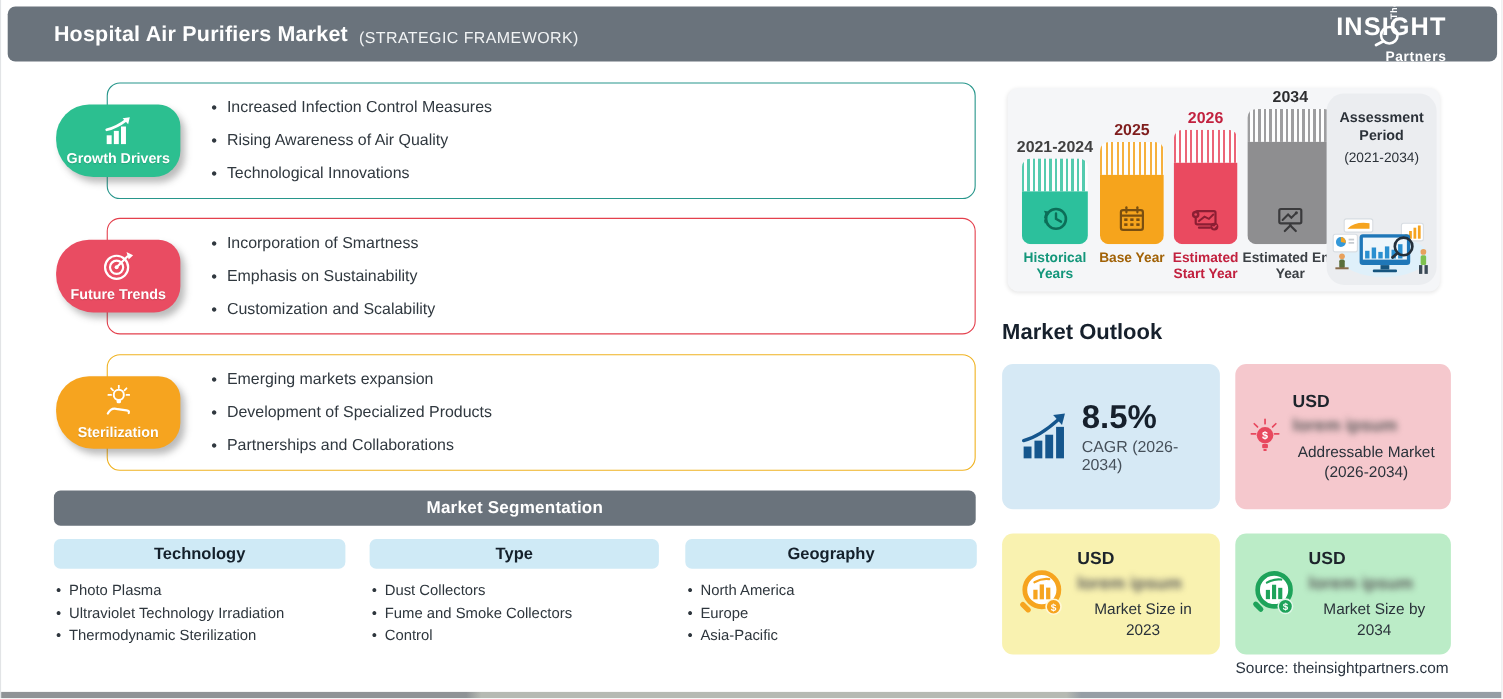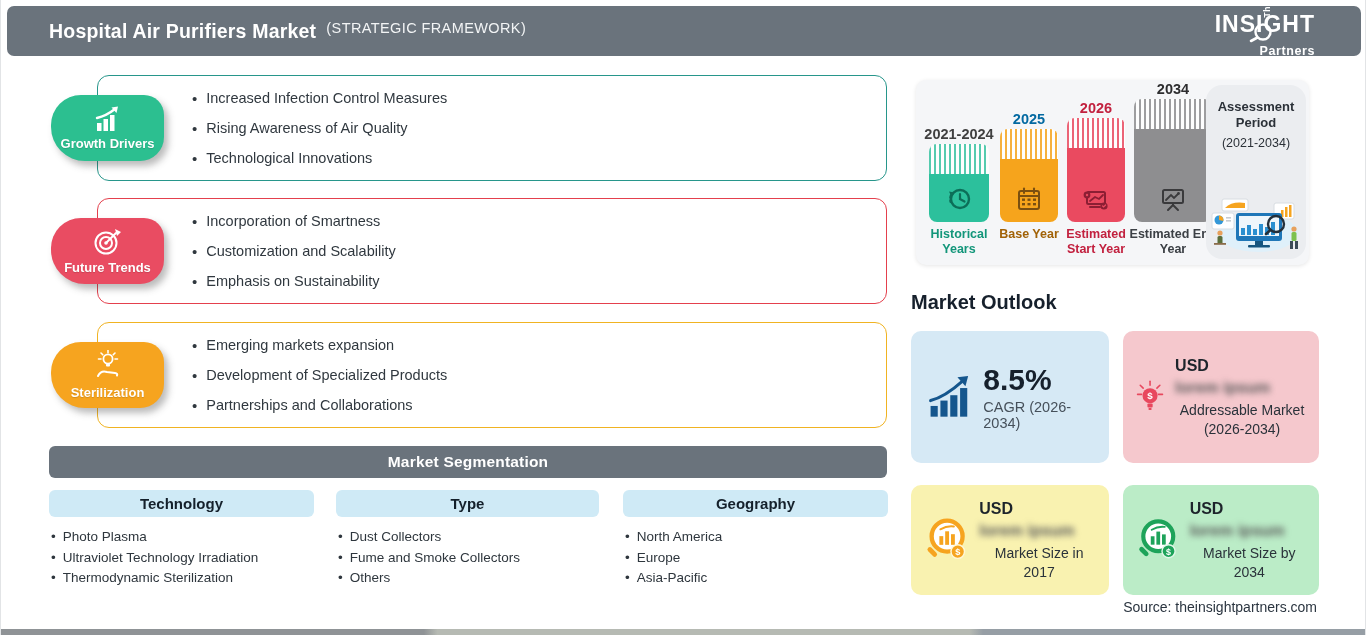--- a/index.html
+++ b/index.html
@@ -2,21 +2,21 @@
 <html><head>
 <meta charset="utf-8">
 <style>
   html,body{margin:0;padding:0;background:#ffffff;}
   .page{position:relative;width:1366px;height:635px;background:#ffffff;overflow:hidden;
         font-family:"Liberation Sans",sans-serif;border-left:1px solid #e2e4e6;border-right:1px solid #e2e4e6;box-sizing:border-box;}
 
   
   .header{position:absolute;left:6px;top:6px;width:1354px;height:50px;background:#6a737c;border-radius:7px;
           display:flex;align-items:center;justify-content:space-between;padding:0 46px 0 42px;box-sizing:border-box;}
-  .title-wrap{display:flex;align-items:flex-start;gap:10px;}
+  .title-wrap{display:flex;align-items:flex-end;gap:10px;}
   .page-title{color:#ffffff;font-size:19.5px;font-weight:bold;letter-spacing:.2px;}
   .page-subtitle{color:#f2f4f5;font-size:14.5px;letter-spacing:.4px;}
   .logo{display:flex;flex-direction:column;align-items:flex-end;color:#fff;line-height:1;}
   .logo-row{display:flex;align-items:center;flex-direction:column;}
   .logo-the{transform:rotate(-90deg);font-size:8.5px;font-weight:bold;letter-spacing:.5px;margin-right:-4px;}
   .logo-insight{font-size:23px;font-weight:800;letter-spacing:1px;}
   .logo-lens{margin-left:-8px;margin-top:-14px;}
   .logo-partners{font-size:12.5px;font-weight:bold;margin-top:-3px;letter-spacing:.6px;}
 
   
@@ -49,21 +49,21 @@
   .seg-list li{font-size:13.5px;color:#2e363d;line-height:20.5px;display:flex;align-items:center;}
   .seg-list li::before{content:"•";margin:0 7px 0 2px;color:#2e363d;}
 
   
   .tl-panel{position:absolute;left:915px;top:80px;width:393px;height:185px;background:#f5f6f8;border-radius:10px;
             box-shadow:0 1px 4px rgba(0,0,0,.10);}
   .tl-group{position:absolute;bottom:43px;}
   .tl-g1{left:13px;width:60px;} .tl-g2{left:84px;width:58px;} .tl-g3{left:151px;width:58px;} .tl-g4{left:218px;width:78px;}
   .tl-year{position:absolute;bottom:100%;left:50%;transform:translateX(-50%);white-space:nowrap;
            font-size:14.5px;font-weight:bold;padding-bottom:2px;}
-  .y1{color:#404040;} .y2{color:#0369a1;} .y3{color:#c2213f;} .y4{color:#2d2d2f;}
+  .y1{color:#404040;} .y2{color:#7f1d1d;} .y3{color:#c2213f;} .y4{color:#2d2d2f;}
   .tl-bar{position:relative;width:100%;border-radius:8px;overflow:hidden;}
   .b1{height:78px;} .b2{height:93px;} .b3{height:104px;} .b4{height:123px;}
   .tl-stripes{height:30px;}
   .s1{background:repeating-linear-gradient(90deg,#2cc09c 0 2px,#ffffff 2px 5px);opacity:.8;}
   .s2{background:repeating-linear-gradient(90deg,#f6a41c 0 2px,#ffffff 2px 5px);opacity:.85;}
   .s3{background:repeating-linear-gradient(90deg,#ea4a60 0 2px,#ffffff 2px 5px);opacity:.85;}
   .s4{background:repeating-linear-gradient(90deg,#8e8e90 0 2px,#ffffff 2px 5px);opacity:.85;}
   .tl-solid{position:absolute;left:0;right:0;bottom:0;top:30px;}
   .f1{background:#2cc09c;} .f2{background:#f6a41c;} .f3{background:#ea4a60;} .f4{background:#8e8e90;}
   .tl-icon{position:absolute;left:50%;bottom:9px;transform:translateX(-50%);}
@@ -132,22 +132,22 @@
       <rect x="20" y="9" width="4.5" height="16" fill="#fff"></rect>
       <path d="M7 12 Q16 10 25 3" fill="none" stroke="#fff" stroke-width="2.4" stroke-linecap="round"></path>
       <path d="M21.5 1.5 L28 0.5 L26.5 7 Z" fill="#fff"></path>
     </svg>
     <span class="badge-label">Growth Drivers</span>
   </div>
 
   <div class="info-box box-trends">
     <ul class="box-list">
       <li>Incorporation of Smartness</li>
+      <li>Emphasis on Sustainability</li>
       <li>Customization and Scalability</li>
-      <li>Emphasis on Sustainability</li>
     </ul>
   </div>
   <div class="badge badge-trends">
     <svg width="34" height="30" viewBox="0 0 34 30">
       <circle cx="15" cy="16" r="10.5" fill="none" stroke="#fff" stroke-width="2"></circle>
       <circle cx="15" cy="16" r="6" fill="none" stroke="#fff" stroke-width="2"></circle>
       <circle cx="15" cy="16" r="1.8" fill="#fff"></circle>
       <line x1="15" y1="16" x2="25" y2="6" stroke="#fff" stroke-width="2" stroke-linecap="round"></line>
       <path d="M24 2 L30 5 L26 9 Z" fill="#fff"></path>
     </svg>
@@ -183,21 +183,21 @@
       <li>Photo Plasma</li>
       <li>Ultraviolet Technology Irradiation</li>
       <li>Thermodynamic Sterilization</li>
     </ul>
   </div>
   <div class="seg-col seg-col-type">
     <div class="seg-head">Type</div>
     <ul class="seg-list">
       <li>Dust Collectors</li>
       <li>Fume and Smoke Collectors</li>
-      <li>Others</li>
+      <li>Control</li>
     </ul>
   </div>
   <div class="seg-col seg-col-geo">
     <div class="seg-head">Geography</div>
     <ul class="seg-list">
       <li>North America</li>
       <li>Europe</li>
       <li>Asia-Pacific</li>
     </ul>
   </div>
@@ -370,21 +370,21 @@
         <rect x="31" y="22" width="4" height="11"></rect>
       </g>
       <path d="M20 17 Q27 13 34 14" fill="none" stroke="#f6a41f" stroke-width="2" stroke-linecap="round"></path>
       <rect x="6" y="38" width="12" height="5" rx="2.5" transform="rotate(45 12 40)" fill="#f6a41f"></rect>
       <circle cx="38" cy="40" r="7" fill="#f6a41f" stroke="#fff8d8" stroke-width="1.5"></circle>
       <text x="38" y="44" text-anchor="middle" font-family="Liberation Sans, sans-serif" font-size="9.5" font-weight="bold" fill="#ffffff">$</text>
     </svg>
     <div class="card-text">
       <span class="card-currency">USD</span>
       <span class="card-blur">lorem ipsum</span>
-      <span class="card-label">Market Size in 2017</span>
+      <span class="card-label">Market Size in 2023</span>
     </div>
   </div>
 
   <div class="card card-green">
     <svg width="52" height="56" viewBox="0 0 52 56">
       <circle cx="27" cy="24" r="16" fill="#ffffff" stroke="#1ea35a" stroke-width="4.5"></circle>
       <g fill="#1ea35a">
         <rect x="19" y="24" width="4" height="9"></rect>
         <rect x="25" y="19" width="4" height="14"></rect>
         <rect x="31" y="22" width="4" height="11"></rect>

